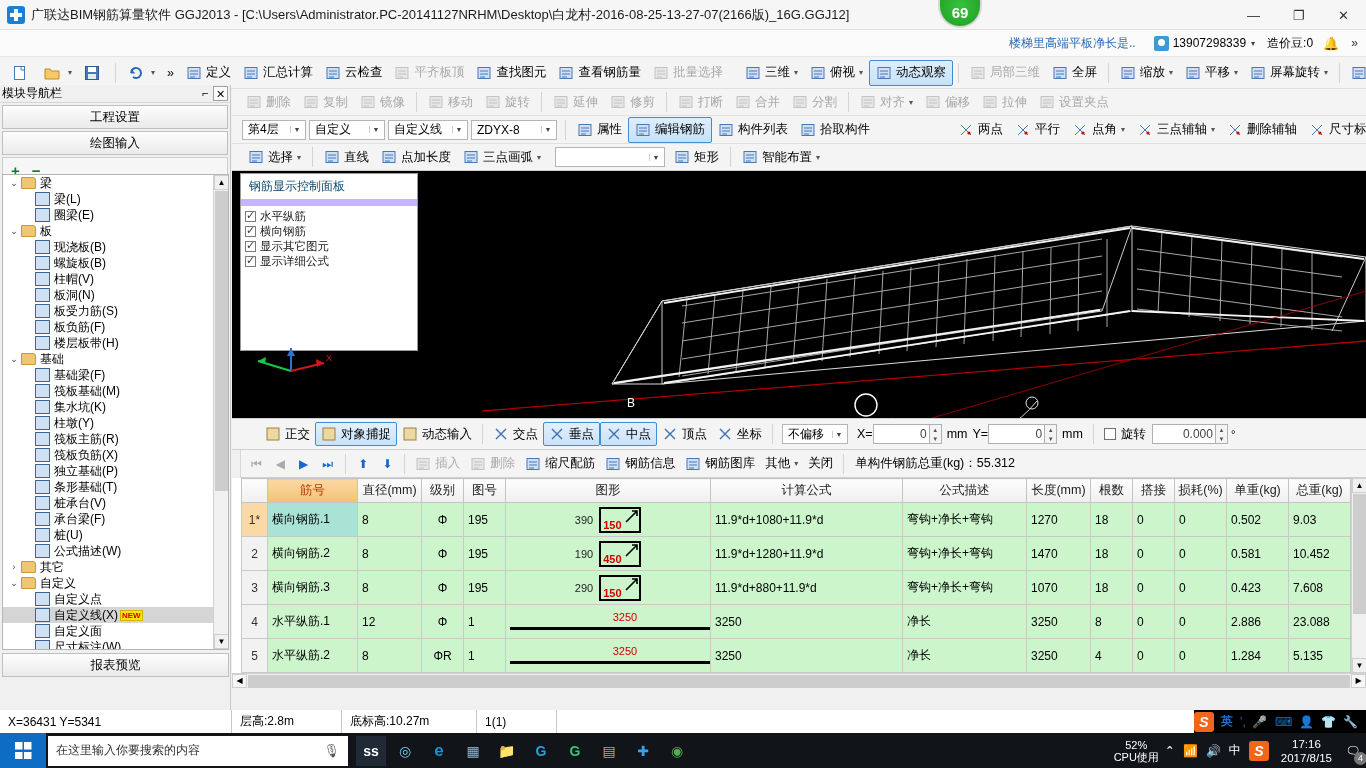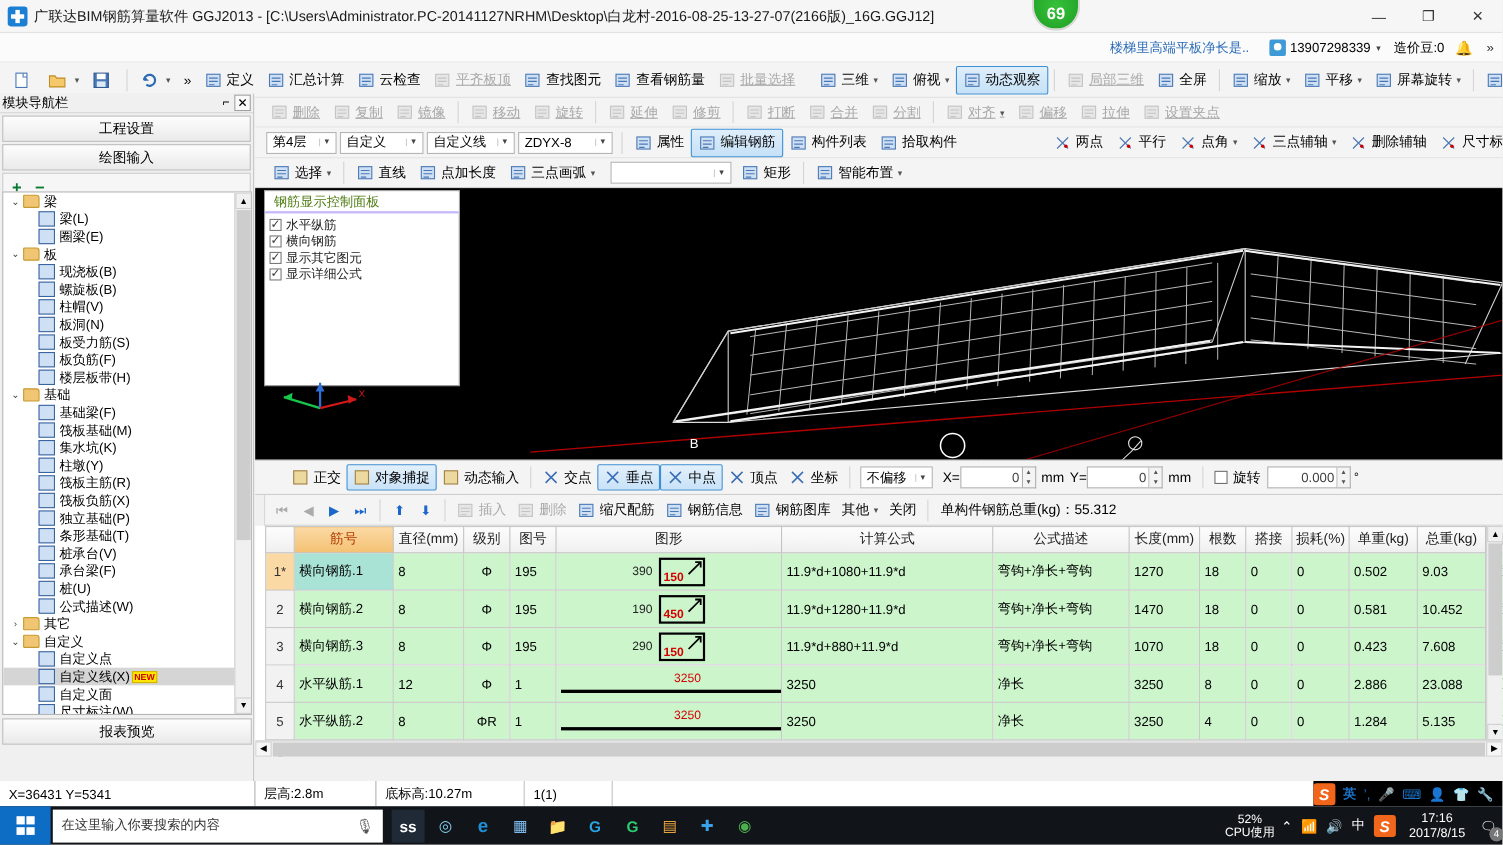--- a/index.html
+++ b/index.html
@@ -52,21 +52,21 @@
   .bell{color:#1e8ad6;font-size:13px;margin-right:12px;}
   .chev-more{font-size:12px;color:#333;margin-right:8px;}
 
   
   .tb1 {
     position:absolute;left:0;top:57px;width:1366px;height:32px;
     background:#f4f4f4;border-bottom:1px solid #e0e0e0;
     display:flex;align-items:center;
   }
   .tbitem{display:flex;align-items:center;height:26px;padding:0 6px;white-space:nowrap;font-size:12.5px;}
-  .tbitem.dis{color:#a8a8a8;text-decoration:underline;}
+  .tbitem.dis{color:#a8a8a8;}
   .tbsep{width:1px;height:20px;background:#d4d4d4;margin:0 5px;}
   .ico{width:16px;height:16px;margin-right:4px;flex:0 0 auto;display:inline-block;position:relative;}
   .dropcaret{font-size:8px;margin-left:4px;color:#555;}
 
   
   .tb2{
     position:absolute;left:232px;top:89px;width:1134px;height:27px;
     background:#f4f4f4;border-bottom:1px solid #e0e0e0;display:flex;align-items:center;
   }
   
@@ -112,22 +112,22 @@
   .tindent{width:28px;}
   .newtag{background:#ffe600;color:#c00;font-size:8px;font-weight:bold;padding:0 1px;margin-left:2px;border:1px solid #d4b400;}
   .tree-sb{position:absolute;right:0;top:0;width:15px;height:100%;background:#f0f0f0;border-left:1px solid #d0d0d0;}
   .sb-arrow{width:15px;height:15px;background:#f0f0f0;border:1px solid #cfcfcf;text-align:center;line-height:13px;font-size:8px;}
   .sb-thumb{position:absolute;width:13px;background:#cdcdcd;left:1px;}
   .lp-bottom{position:absolute;left:2px;top:568px;width:227px;}
 
   
   .canvas{position:absolute;left:232px;top:171px;width:1134px;height:247px;background:#000;overflow:hidden;}
   .ctrlpanel{position:absolute;left:8px;top:2px;width:178px;height:178px;background:#fff;border:1px solid #9b9b9b;}
-  .cp-head{height:20px;background:#fff;border-bottom:2px solid #c4b5fd;display:flex;align-items:center;
-           padding-left:8px;color:#4d7c0f;font-size:12px;}
+  .cp-head{height:32px;background:#fff;border-bottom:7px solid #c4b5fd;display:flex;align-items:center;
+           padding-left:8px;color:#0c4a6e;font-size:12px;}
   .cp-list{padding:3px 2px 0 4px;}
   .cp-row{display:flex;align-items:center;height:15px;font-size:11.5px;color:#222;}
   .cpbox{width:11px;height:11px;border:1px solid #7a7a7a;background:#fff;margin-right:4px;
          position:relative;flex:0 0 auto;}
   .cpbox:after{content:"✓";position:absolute;left:0px;top:-3px;font-size:11px;color:#3a3a3a;}
   .axis{position:absolute;left:14px;top:172px;width:90px;height:40px;}
 
   
   .snapbar{position:absolute;left:232px;top:418px;width:1134px;height:32px;background:#f4f4f4;
            border-top:1px solid #cfcfcf;border-bottom:1px solid #cfcfcf;display:flex;align-items:center;}

